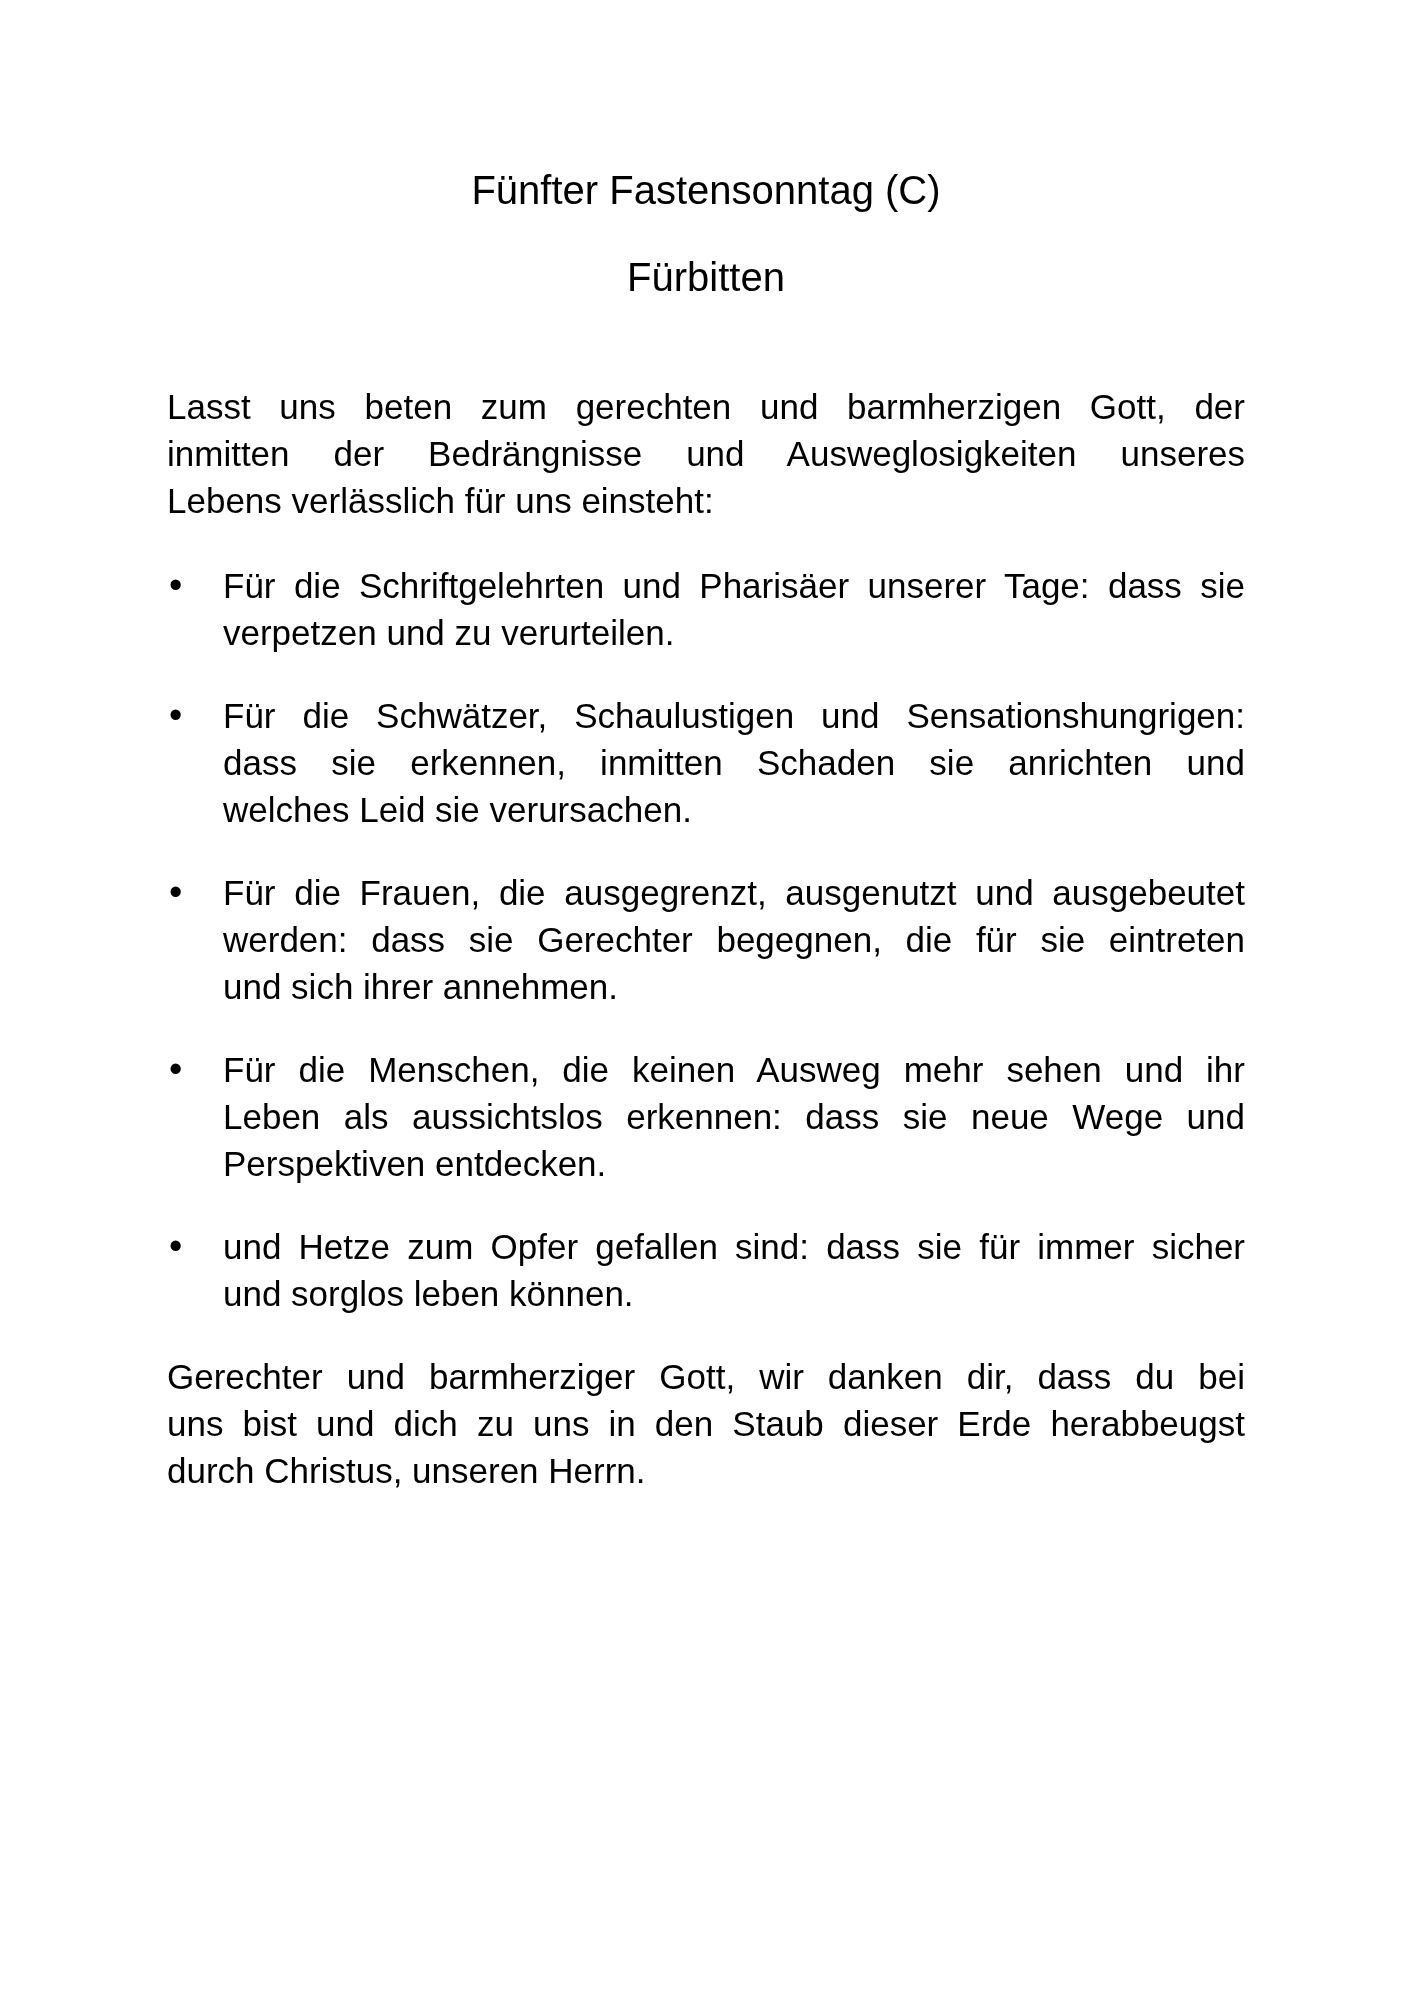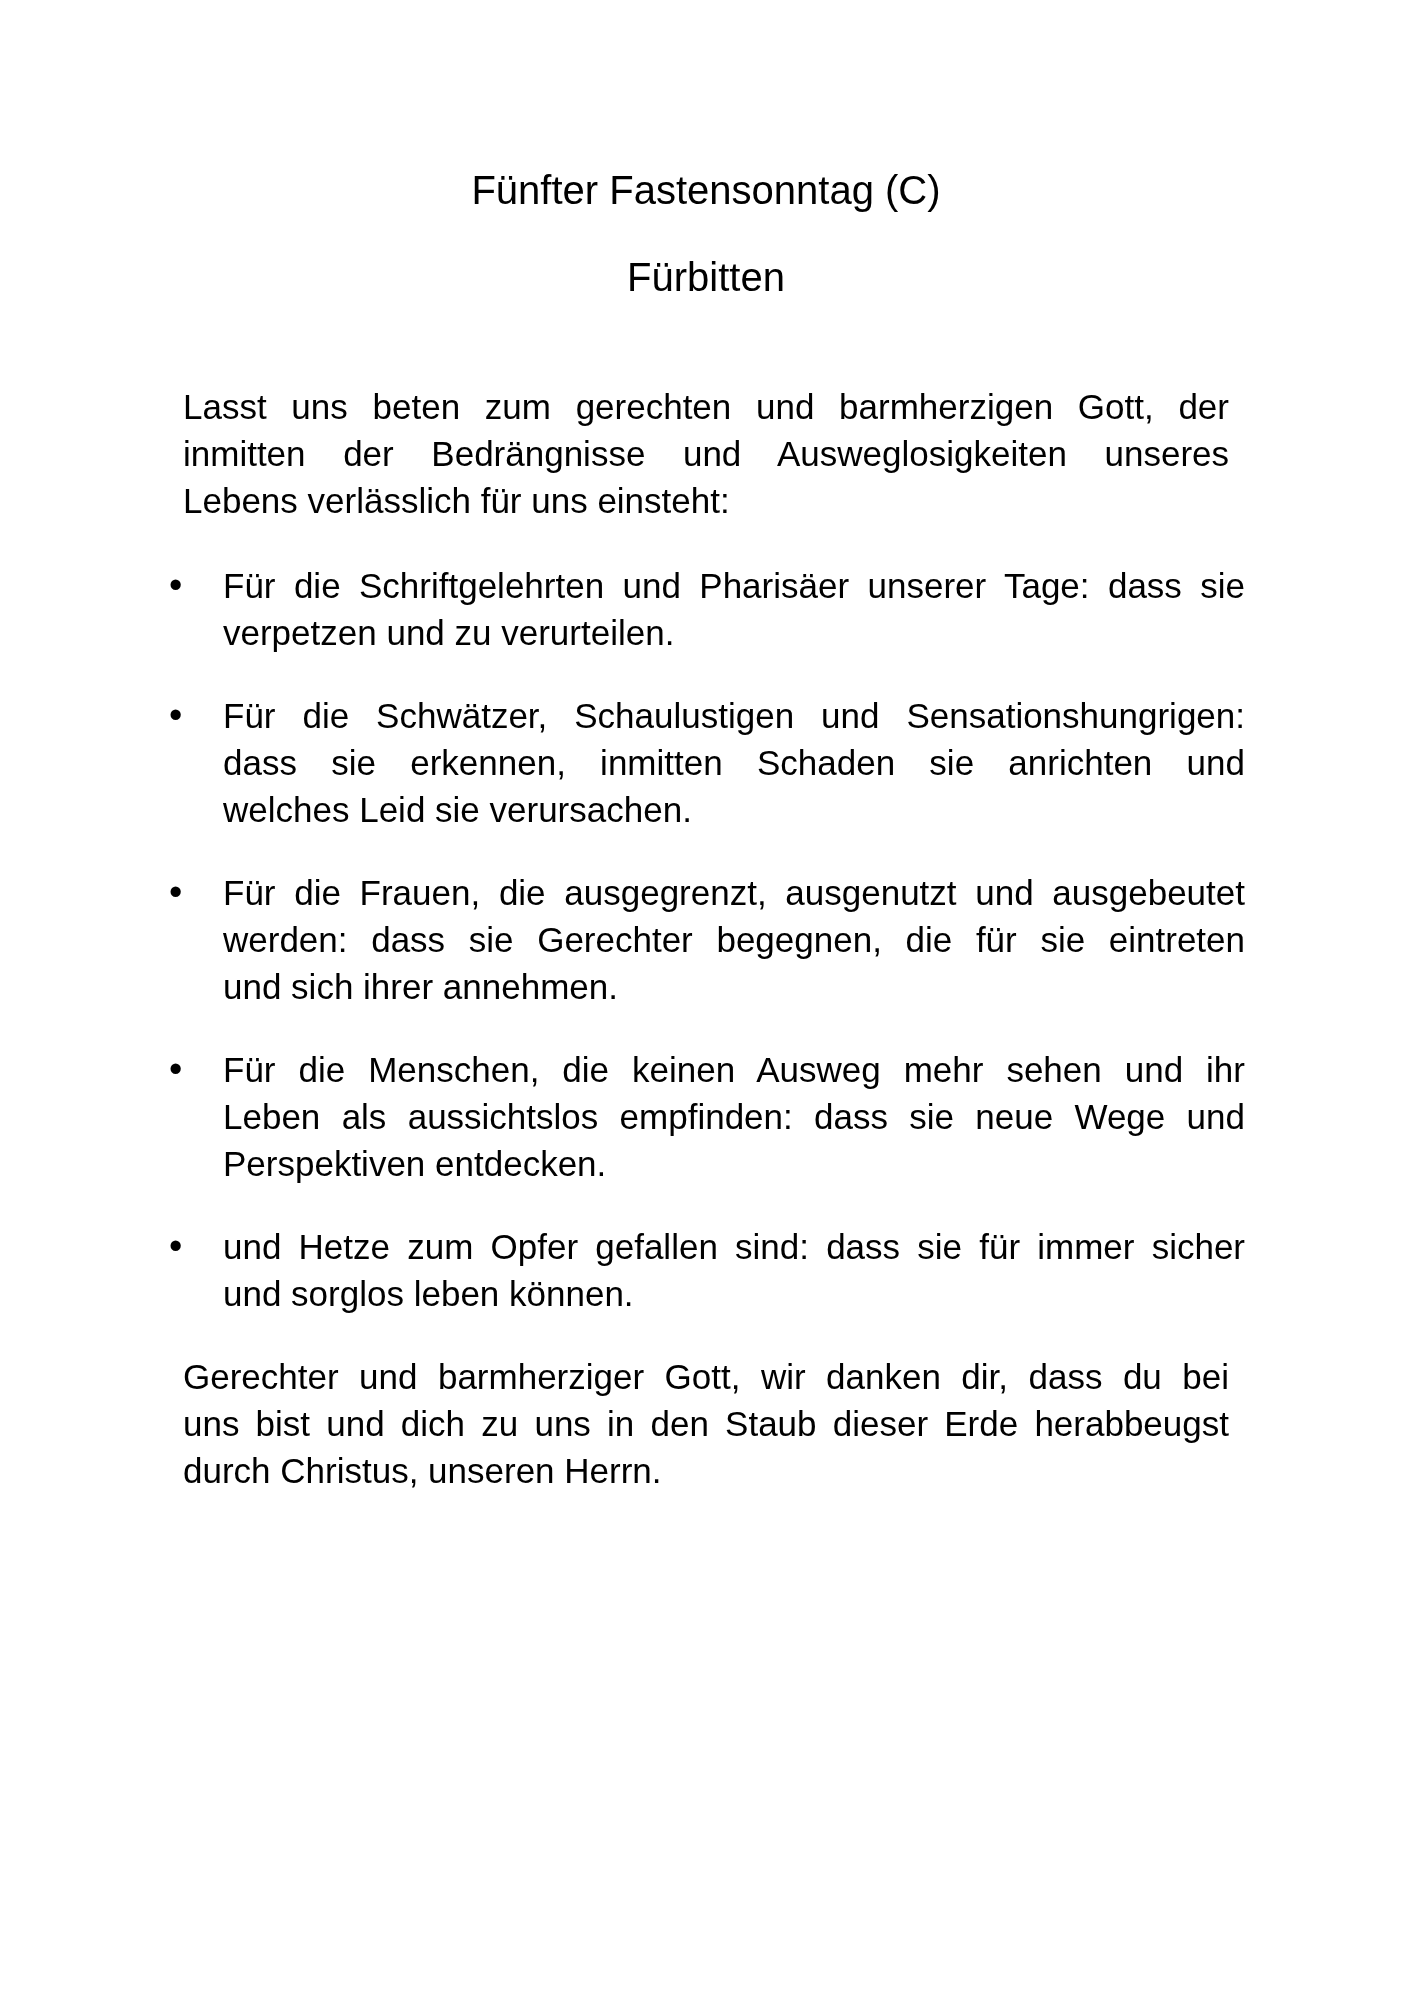--- a/index.html
+++ b/index.html
@@ -29,21 +29,21 @@
   .doc-subtitle {
     font-size: 40px;
     font-weight: 400;
     line-height: 48px;
     text-align: center;
     margin: 39px 0 0 0;
   }
   .para {
     font-size: 35px;
     line-height: 47px;
-    margin: 16px;
+    margin: 0;
   }
   .intro   { margin-top: 82px; }
   .closing { margin-top: 36px; }
 
   
   .line {
     display: block;
     text-align: justify;
     text-align-last: justify;
     white-space: normal;
@@ -107,21 +107,21 @@
     <li class="petition">
       <span class="bullet-marker">•</span>
       <span class="line">Für die Frauen, die ausgegrenzt, ausgenutzt und ausgebeutet</span>
       <span class="line">werden: dass sie Gerechter begegnen, die für sie eintreten</span>
       <span class="line last">und sich ihrer annehmen.</span>
     </li>
 
     <li class="petition">
       <span class="bullet-marker">•</span>
       <span class="line">Für die Menschen, die keinen Ausweg mehr sehen und ihr</span>
-      <span class="line">Leben als aussichtslos empfinden: dass sie neue Wege und</span>
+      <span class="line">Leben als aussichtslos erkennen: dass sie neue Wege und</span>
       <span class="line last">Perspektiven entdecken.</span>
     </li>
 
     <li class="petition">
       <span class="bullet-marker">•</span>
       <span class="line">und Hetze zum Opfer gefallen sind: dass sie für immer sicher</span>
       <span class="line last">und sorglos leben können.</span>
     </li>
 
   </ul>

